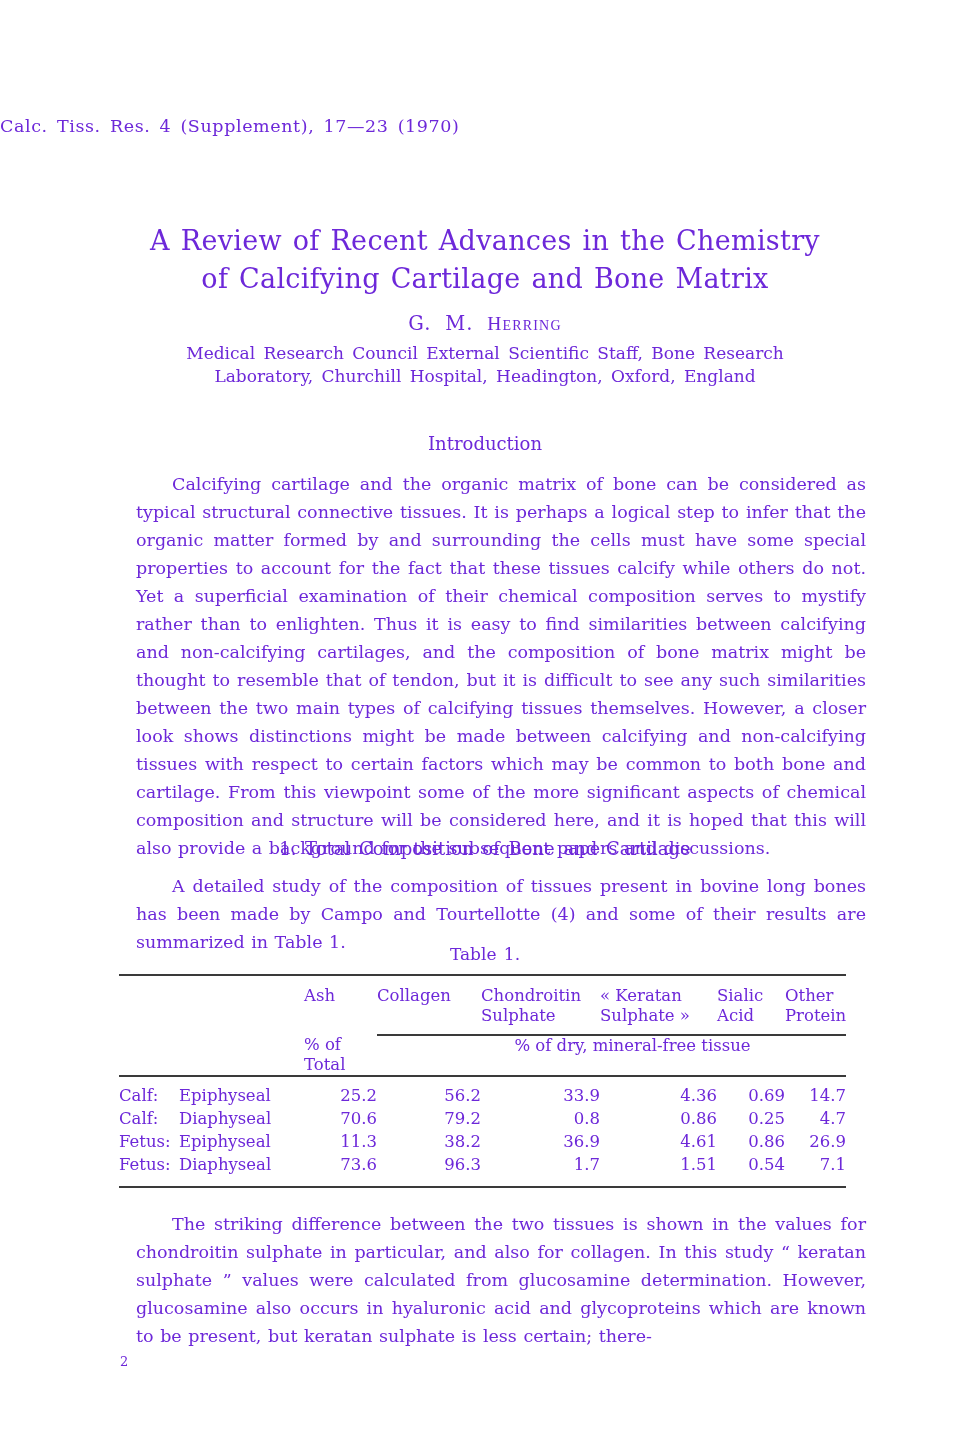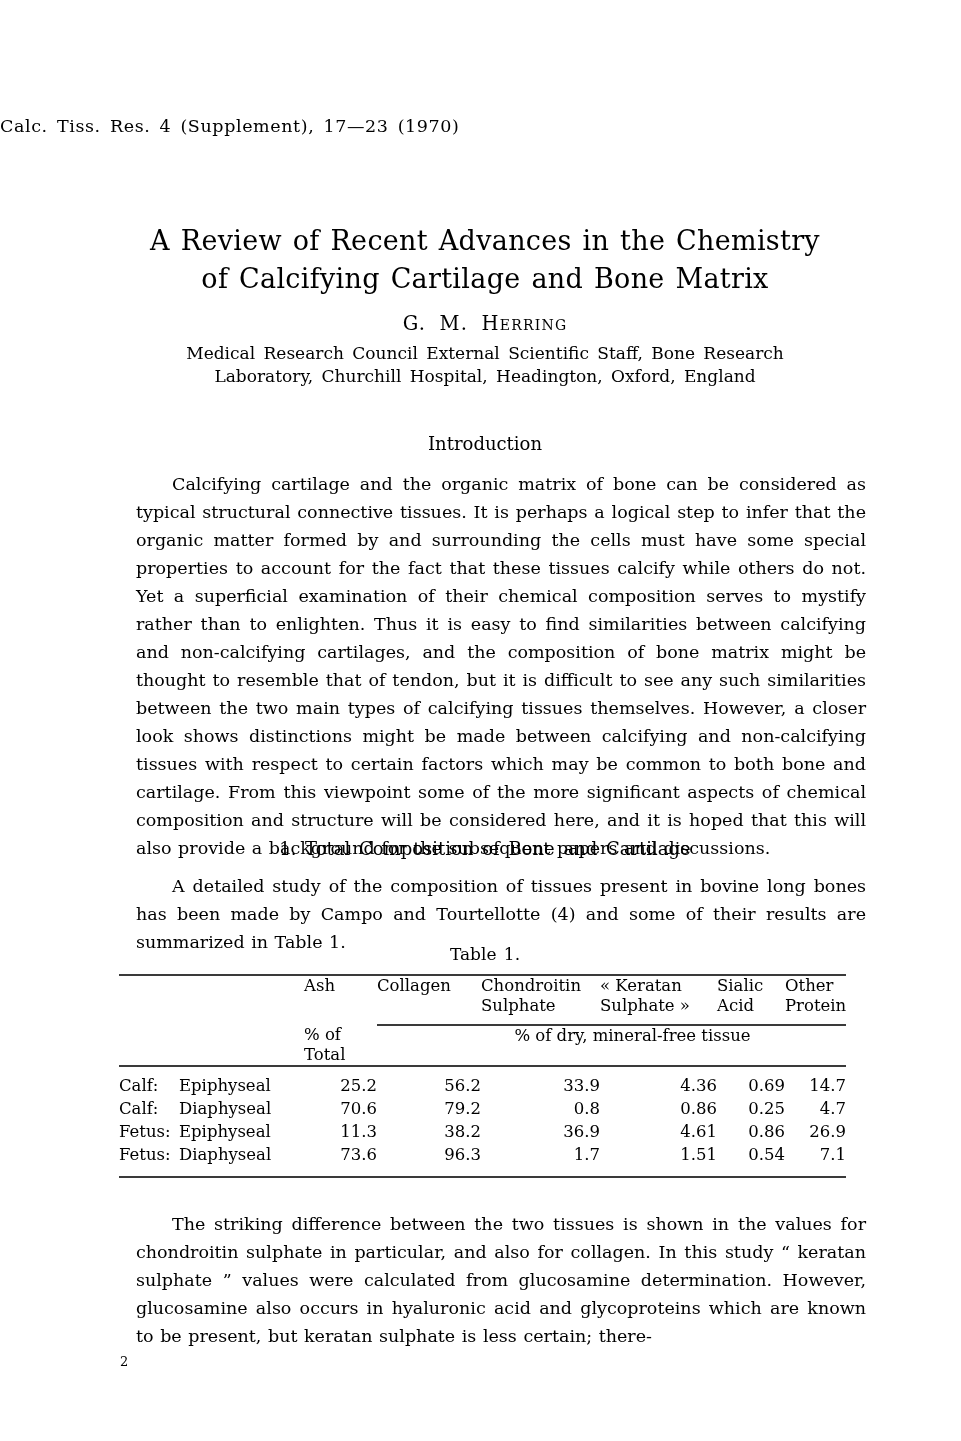--- a/index.html
+++ b/index.html
@@ -2,21 +2,21 @@
 <html><head>
 <meta charset="utf-8">
 <style>
   html, body { margin: 0; padding: 0; background: #e8e8e8; }
   .page {
     position: relative;
     width: 961px;
     height: 1441px;
     margin: 0 auto;
     background: #ffffff;
-    color: #000000;
+    color: #6d28d9;
     font-family: "DejaVu Serif", "Liberation Serif", serif;
     overflow: hidden;
   }
   .content { position: absolute; left: 120px; top: 0; width: 730px; }
 
   .journal-line {
     position: absolute; left: 0; top: 116px;
     font-size: 17.5px; letter-spacing: 0.6px; word-spacing: 3px;
   }
 
@@ -24,21 +24,21 @@
     position: absolute; left: 0; width: 730px;
     text-align: center; font-size: 27px; letter-spacing: 0.3px; word-spacing: 2px;
   }
   .title-1 { top: 225px; }
   .title-2 { top: 263px; }
 
   .author-line {
     position: absolute; left: 0; top: 312px; width: 730px;
     text-align: center; font-size: 19.5px; letter-spacing: 1.2px; word-spacing: 6px;
   }
-  .sc { font-variant: small-caps; }
+  .sc { font-variant: small-caps; font-family: Liberation Serif, serif; }
 
   .affil-line {
     position: absolute; left: 0; width: 730px;
     text-align: center; font-size: 17px; word-spacing: 3px;
   }
   .affil-1 { top: 343px; }
   .affil-2 { top: 366px; }
 
   .sec-heading {
     position: absolute; left: 0; width: 730px;
@@ -64,21 +64,21 @@
 
   table.t1 {
     position: absolute; left: -1px; top: 974px;
     width: 727px; border-collapse: collapse; table-layout: fixed;
     border-top: 2px solid #3a3a3a;
     font-size: 16.5px;
   }
   table.t1 th, table.t1 td { margin: 0; padding: 0; font-weight: normal; vertical-align: top; }
   table.t1 th {
     text-align: left; white-space: pre-line;
-    padding-bottom: 8px; line-height: 20px;
+    padding-top: 10px; padding-bottom: 8px; line-height: 20px;
   }
   tr.units td { border-bottom: 2px solid #3a3a3a; line-height: 20px; white-space: pre-line; }
   td.unit-ash  { padding-top: 14px; padding-bottom: 4px; }
   td.unit-span { border-top: 2px solid #3a3a3a; padding-top: 14px; padding-bottom: 4px;
                  text-align: center; text-indent: 42px; }
   tbody td { line-height: 23px; }
   tbody tr.r1 td { padding-top: 7px; }
   tbody tr.r4 td { padding-bottom: 10px; border-bottom: 2px solid #3a3a3a; }
   td.grp  { padding-left: 2px; }
   .num { text-align: right; }

